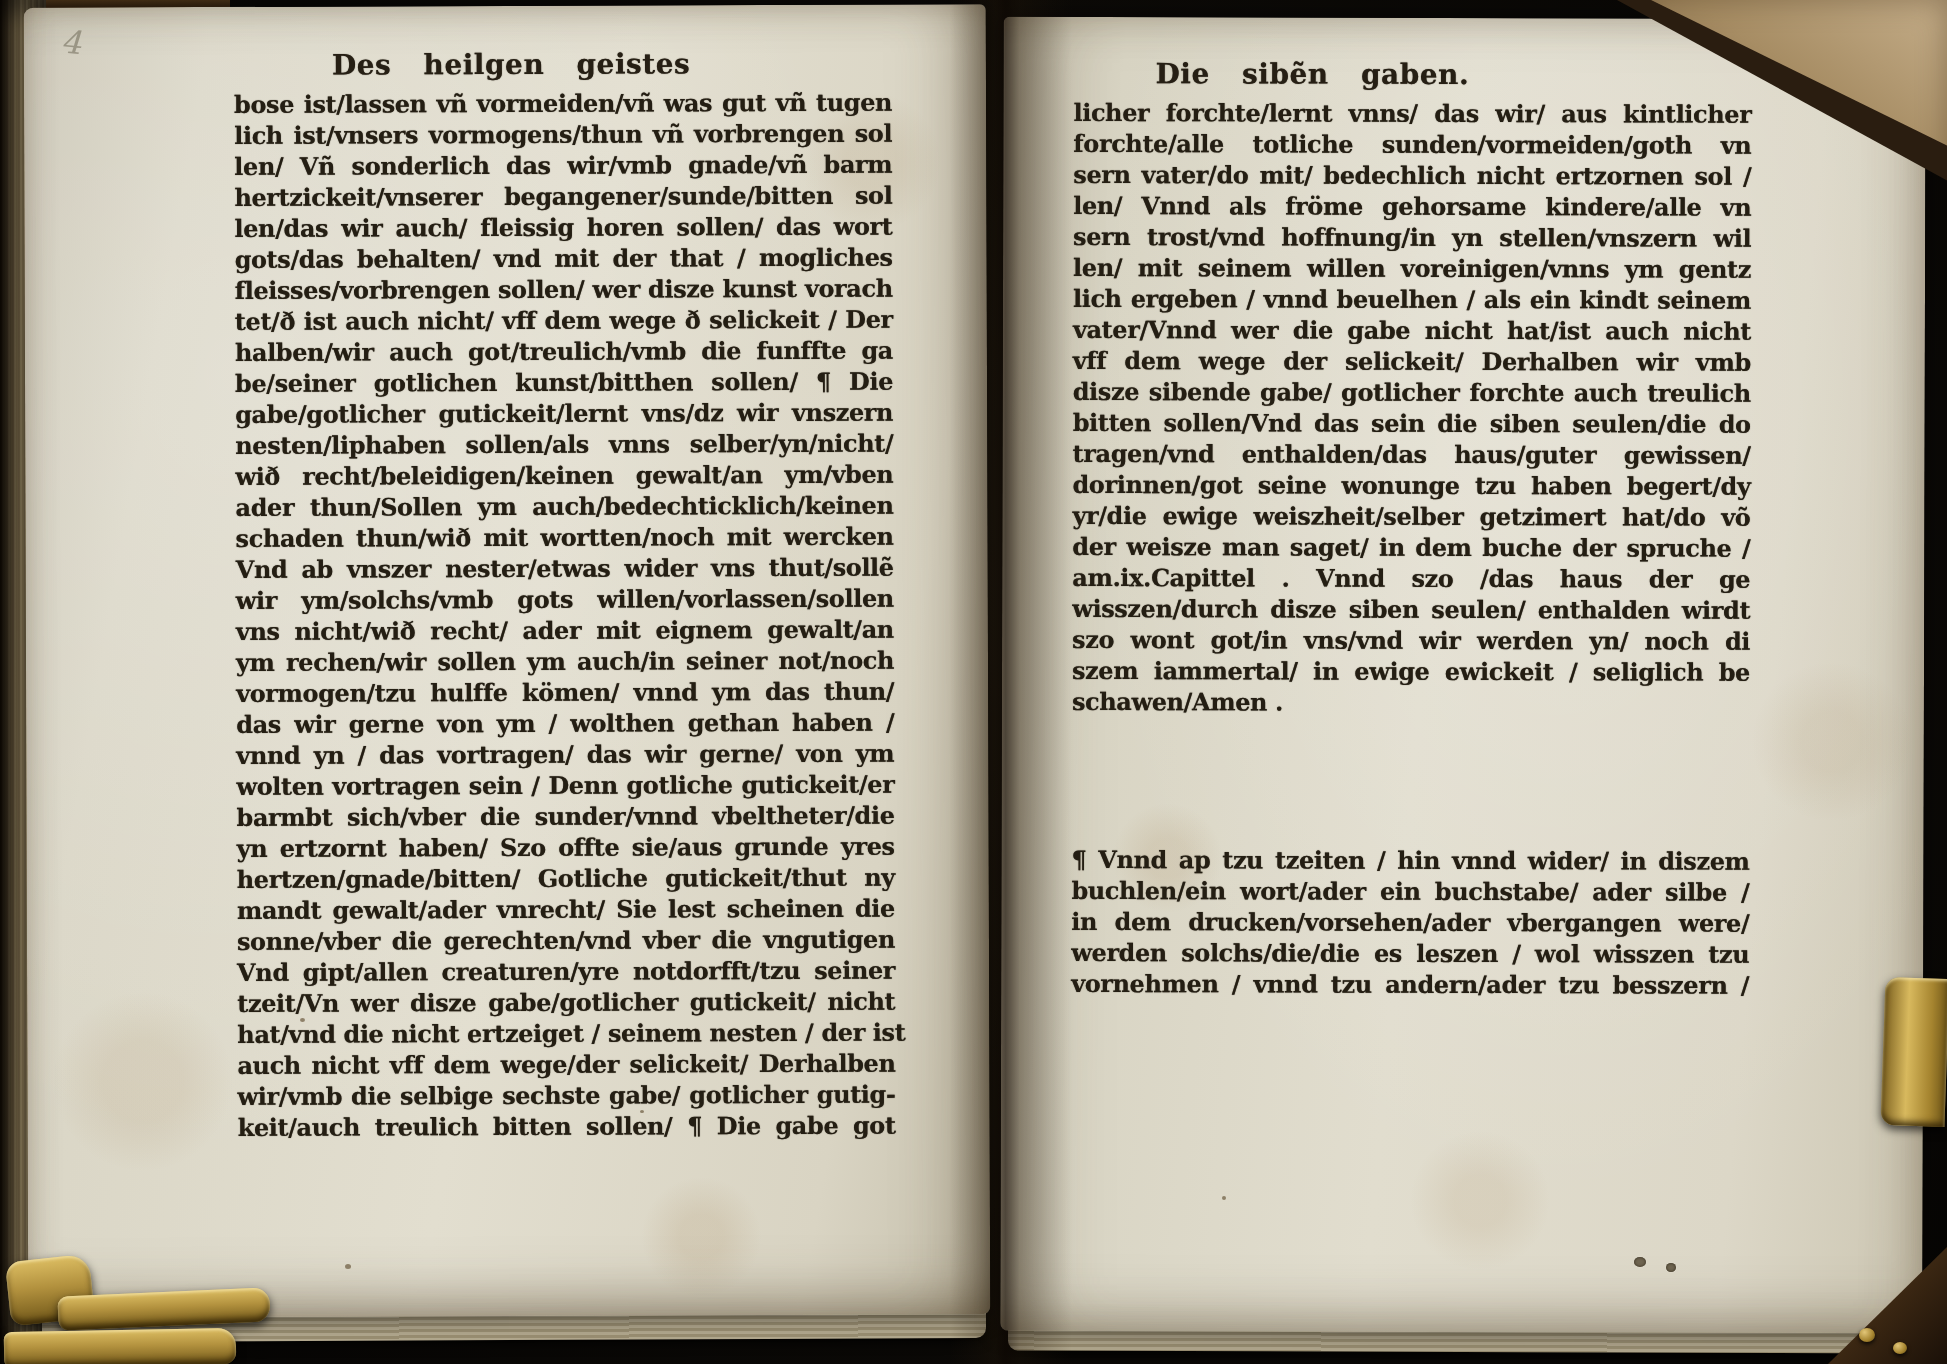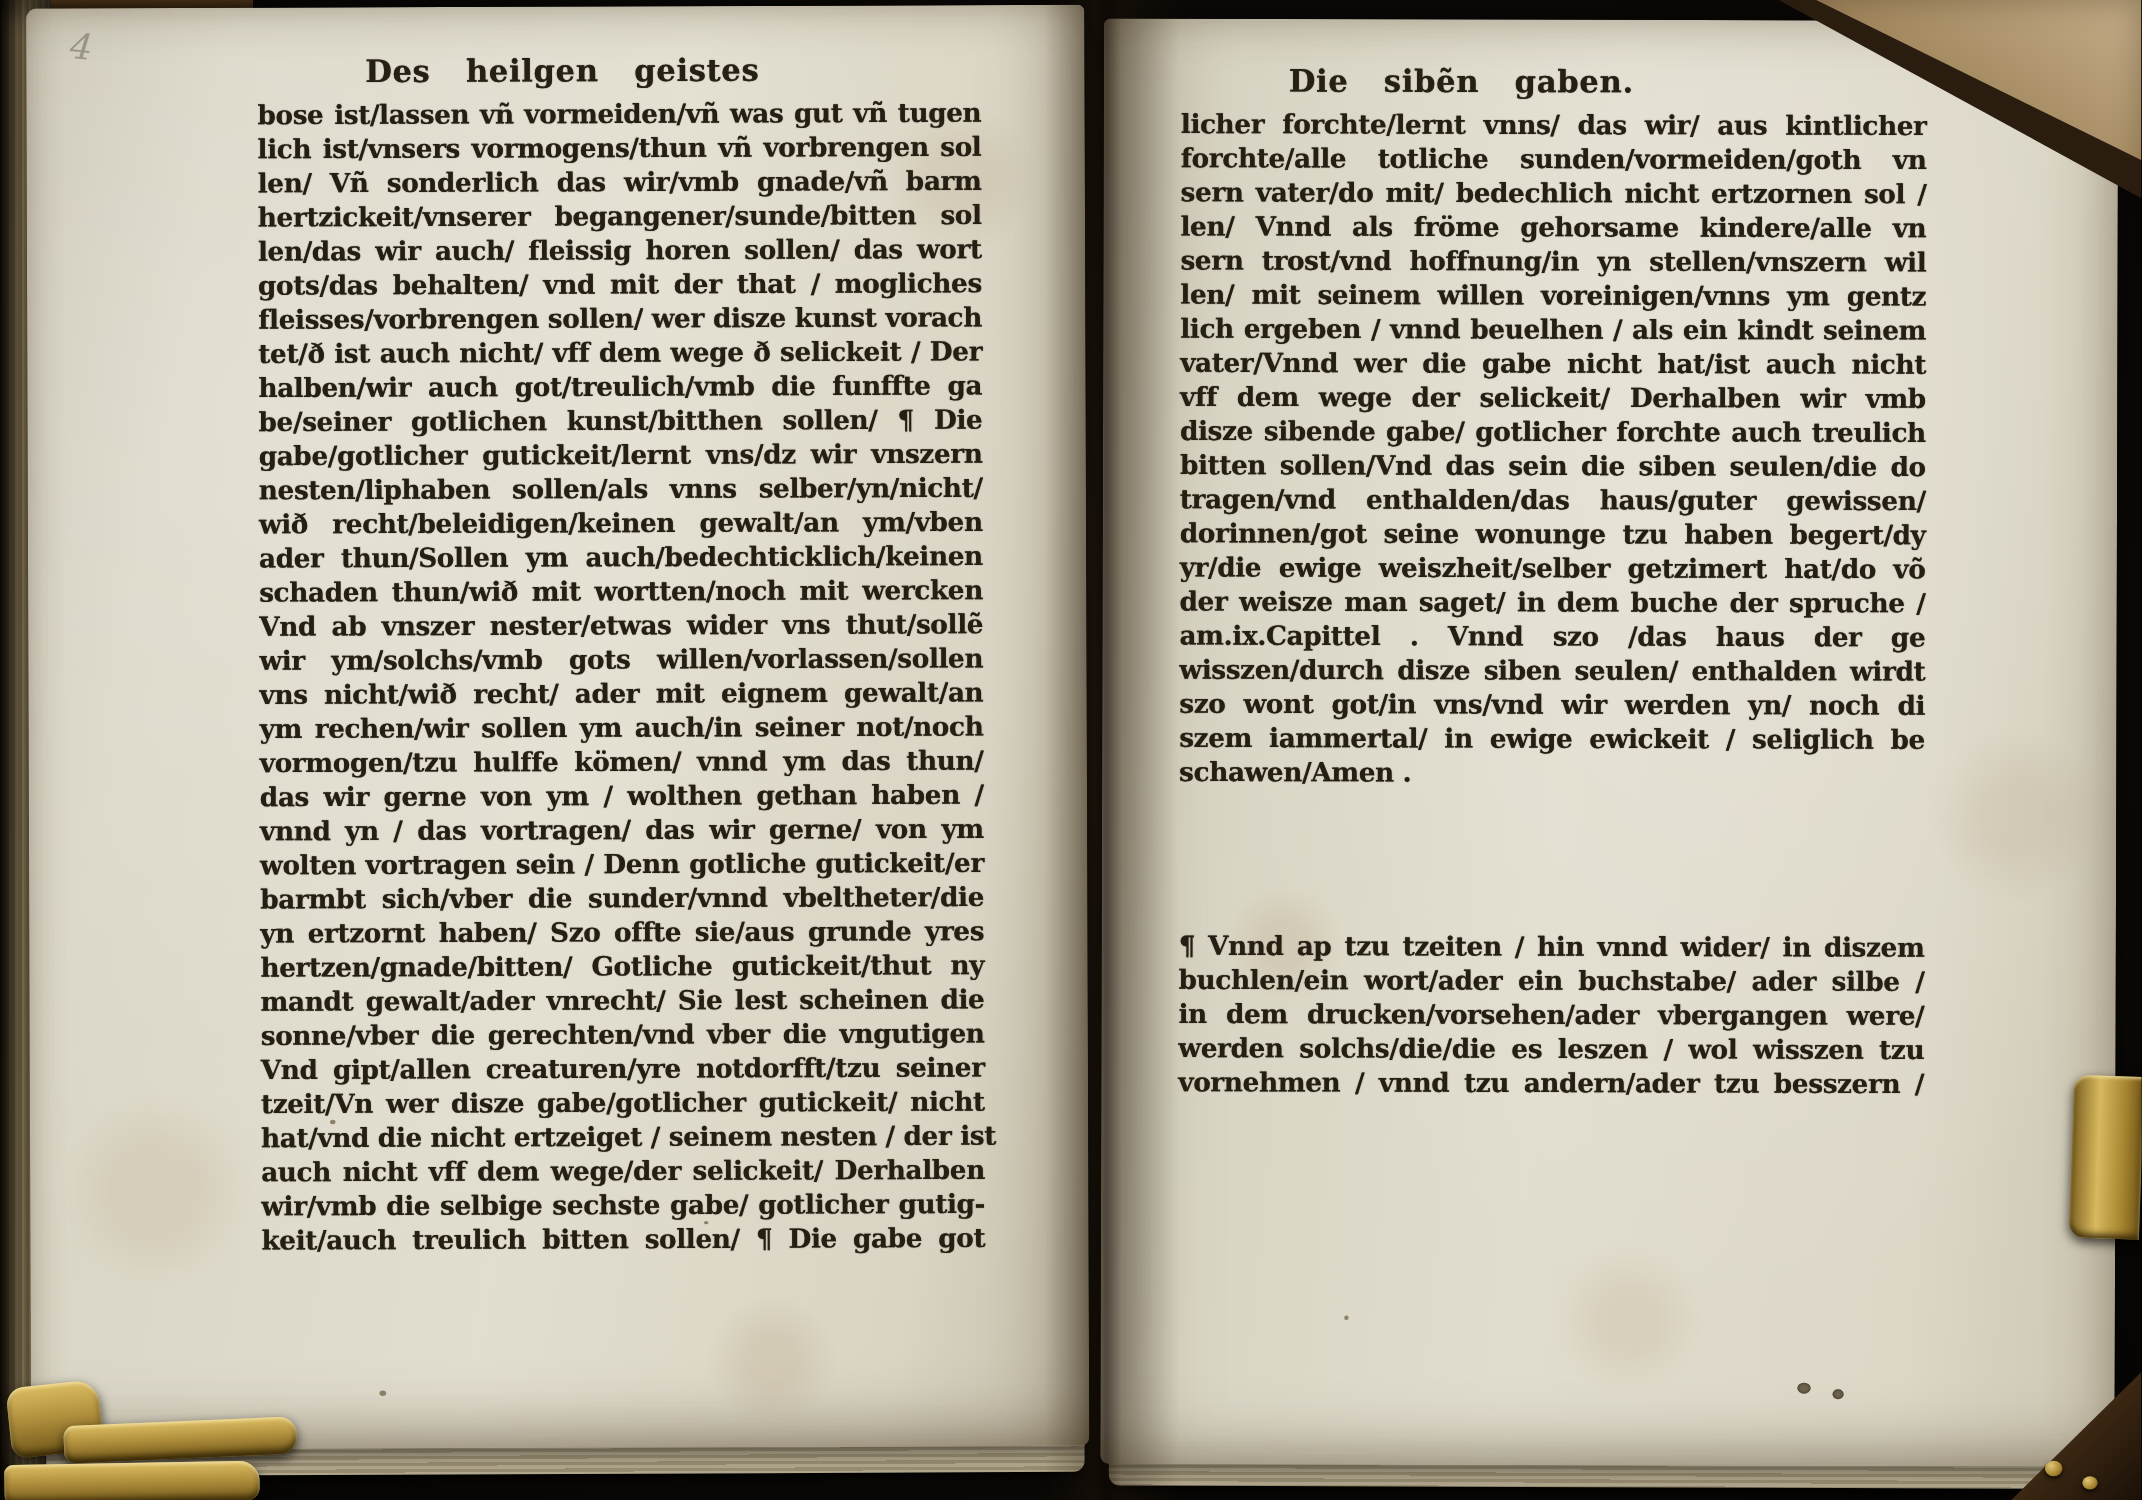--- a/index.html
+++ b/index.html
@@ -91,21 +91,21 @@
   .sp2{ left:345px; top:1264px; width:6px; height:5px; }
   .sp3{ left:1222px; top:1196px; width:4px; height:4px; }
   .sp4{ left:640px; top:1110px; width:4px; height:3px; }
   
   .folio-mark{ position:absolute; left:40px; top:16px; font-size:32px; color:rgba(110,104,86,.55);
     transform:rotate(6deg); font-style:italic; }
   .heading{ position:absolute; color:#261f14; font-weight:700; font-size:28px;
     letter-spacing:.5px; word-spacing:22px; white-space:nowrap;
     text-shadow:0 0 1px rgba(38,31,20,.8); }
   .page-left .heading{ left:308px; top:42px; }
-  .page-right .heading{ left:168px; top:40px; }
+  .page-right .heading{ left:152px; top:40px; }
   .textcol{ position:absolute; color:#241e13; font-weight:700; font-size:24px;
     letter-spacing:-.4px; text-shadow:0 0 1px rgba(36,30,19,.75); }
   .page-left .textcol{ left:210px; top:82px; width:658px; }
   .page-right .textcol.p1{ left:70px; top:80px; width:678px; }
   .page-right .textcol.p2{ left:70px; top:827px; width:678px; }
   .line{ height:31px; line-height:31px; white-space:nowrap;
     text-align:justify; text-align-last:justify; }
   .line.ragged{ text-align-last:left; }
 </style>
 </head>

